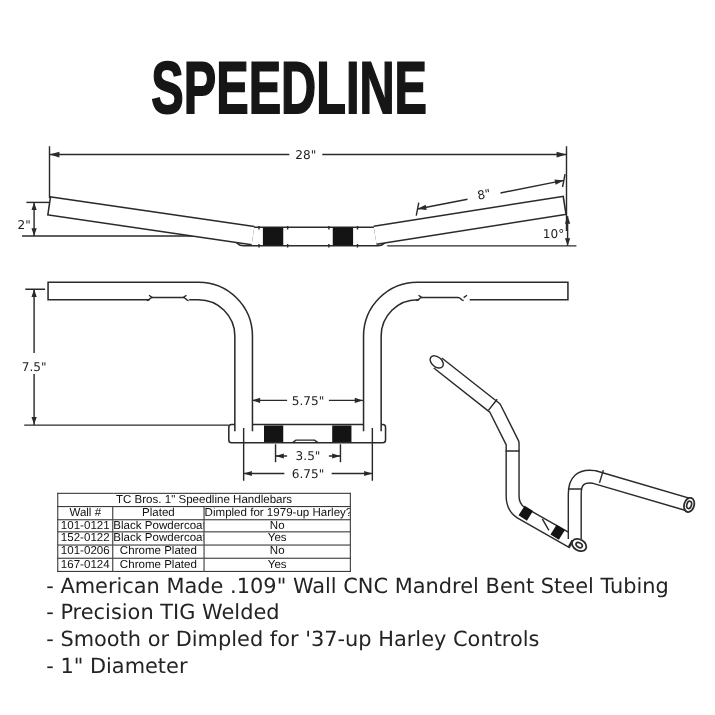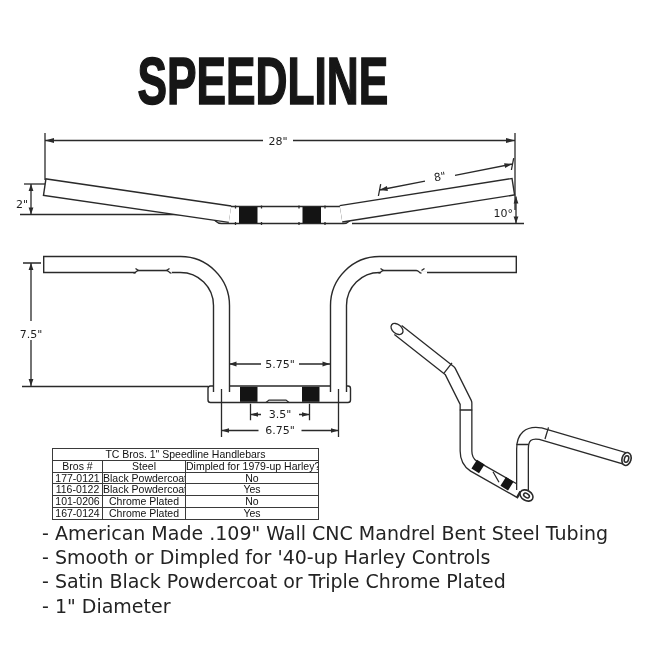--- a/index.html
+++ b/index.html
@@ -132,45 +132,45 @@
   <colgroup>
       <col style="width:50px">
       <col style="width:83px">
       <col style="width:133px">
     </colgroup>
   <tbody>
     <tr>
       <td colspan="3" class="tt">TC Bros. 1" Speedline Handlebars</td>
     </tr>
     <tr>
-        <td>Bros #</td>
-        <td>Steel</td>
+        <td>Wall #</td>
+        <td>Plated</td>
         <td>Dimpled for 1979-up Harley?</td>
       </tr>
   <tr>
-        <td>177-0121</td>
+        <td>101-0121</td>
         <td>Black Powdercoat</td>
         <td>No</td>
       </tr>
       <tr>
-        <td>116-0122</td>
+        <td>152-0122</td>
         <td>Black Powdercoat</td>
         <td>Yes</td>
       </tr>
       <tr>
         <td>101-0206</td>
         <td>Chrome Plated</td>
         <td>No</td>
       </tr>
       <tr>
         <td>167-0124</td>
         <td>Chrome Plated</td>
         <td>Yes</td>
       </tr>
     </tbody>
 </table>
 
 <div class="features">
     <div class="feat">- American Made .109" Wall CNC Mandrel Bent Steel Tubing</div>
-    <div class="feat">- Smooth or Dimpled for '40-up Harley Controls</div>
-    <div class="feat">- Satin Black Powdercoat or Triple Chrome Plated</div>
+    <div class="feat">- Precision TIG Welded</div>
+    <div class="feat">- Smooth or Dimpled for '37-up Harley Controls</div>
     <div class="feat">- 1" Diameter</div>
   </div>
 
 </body></html>

